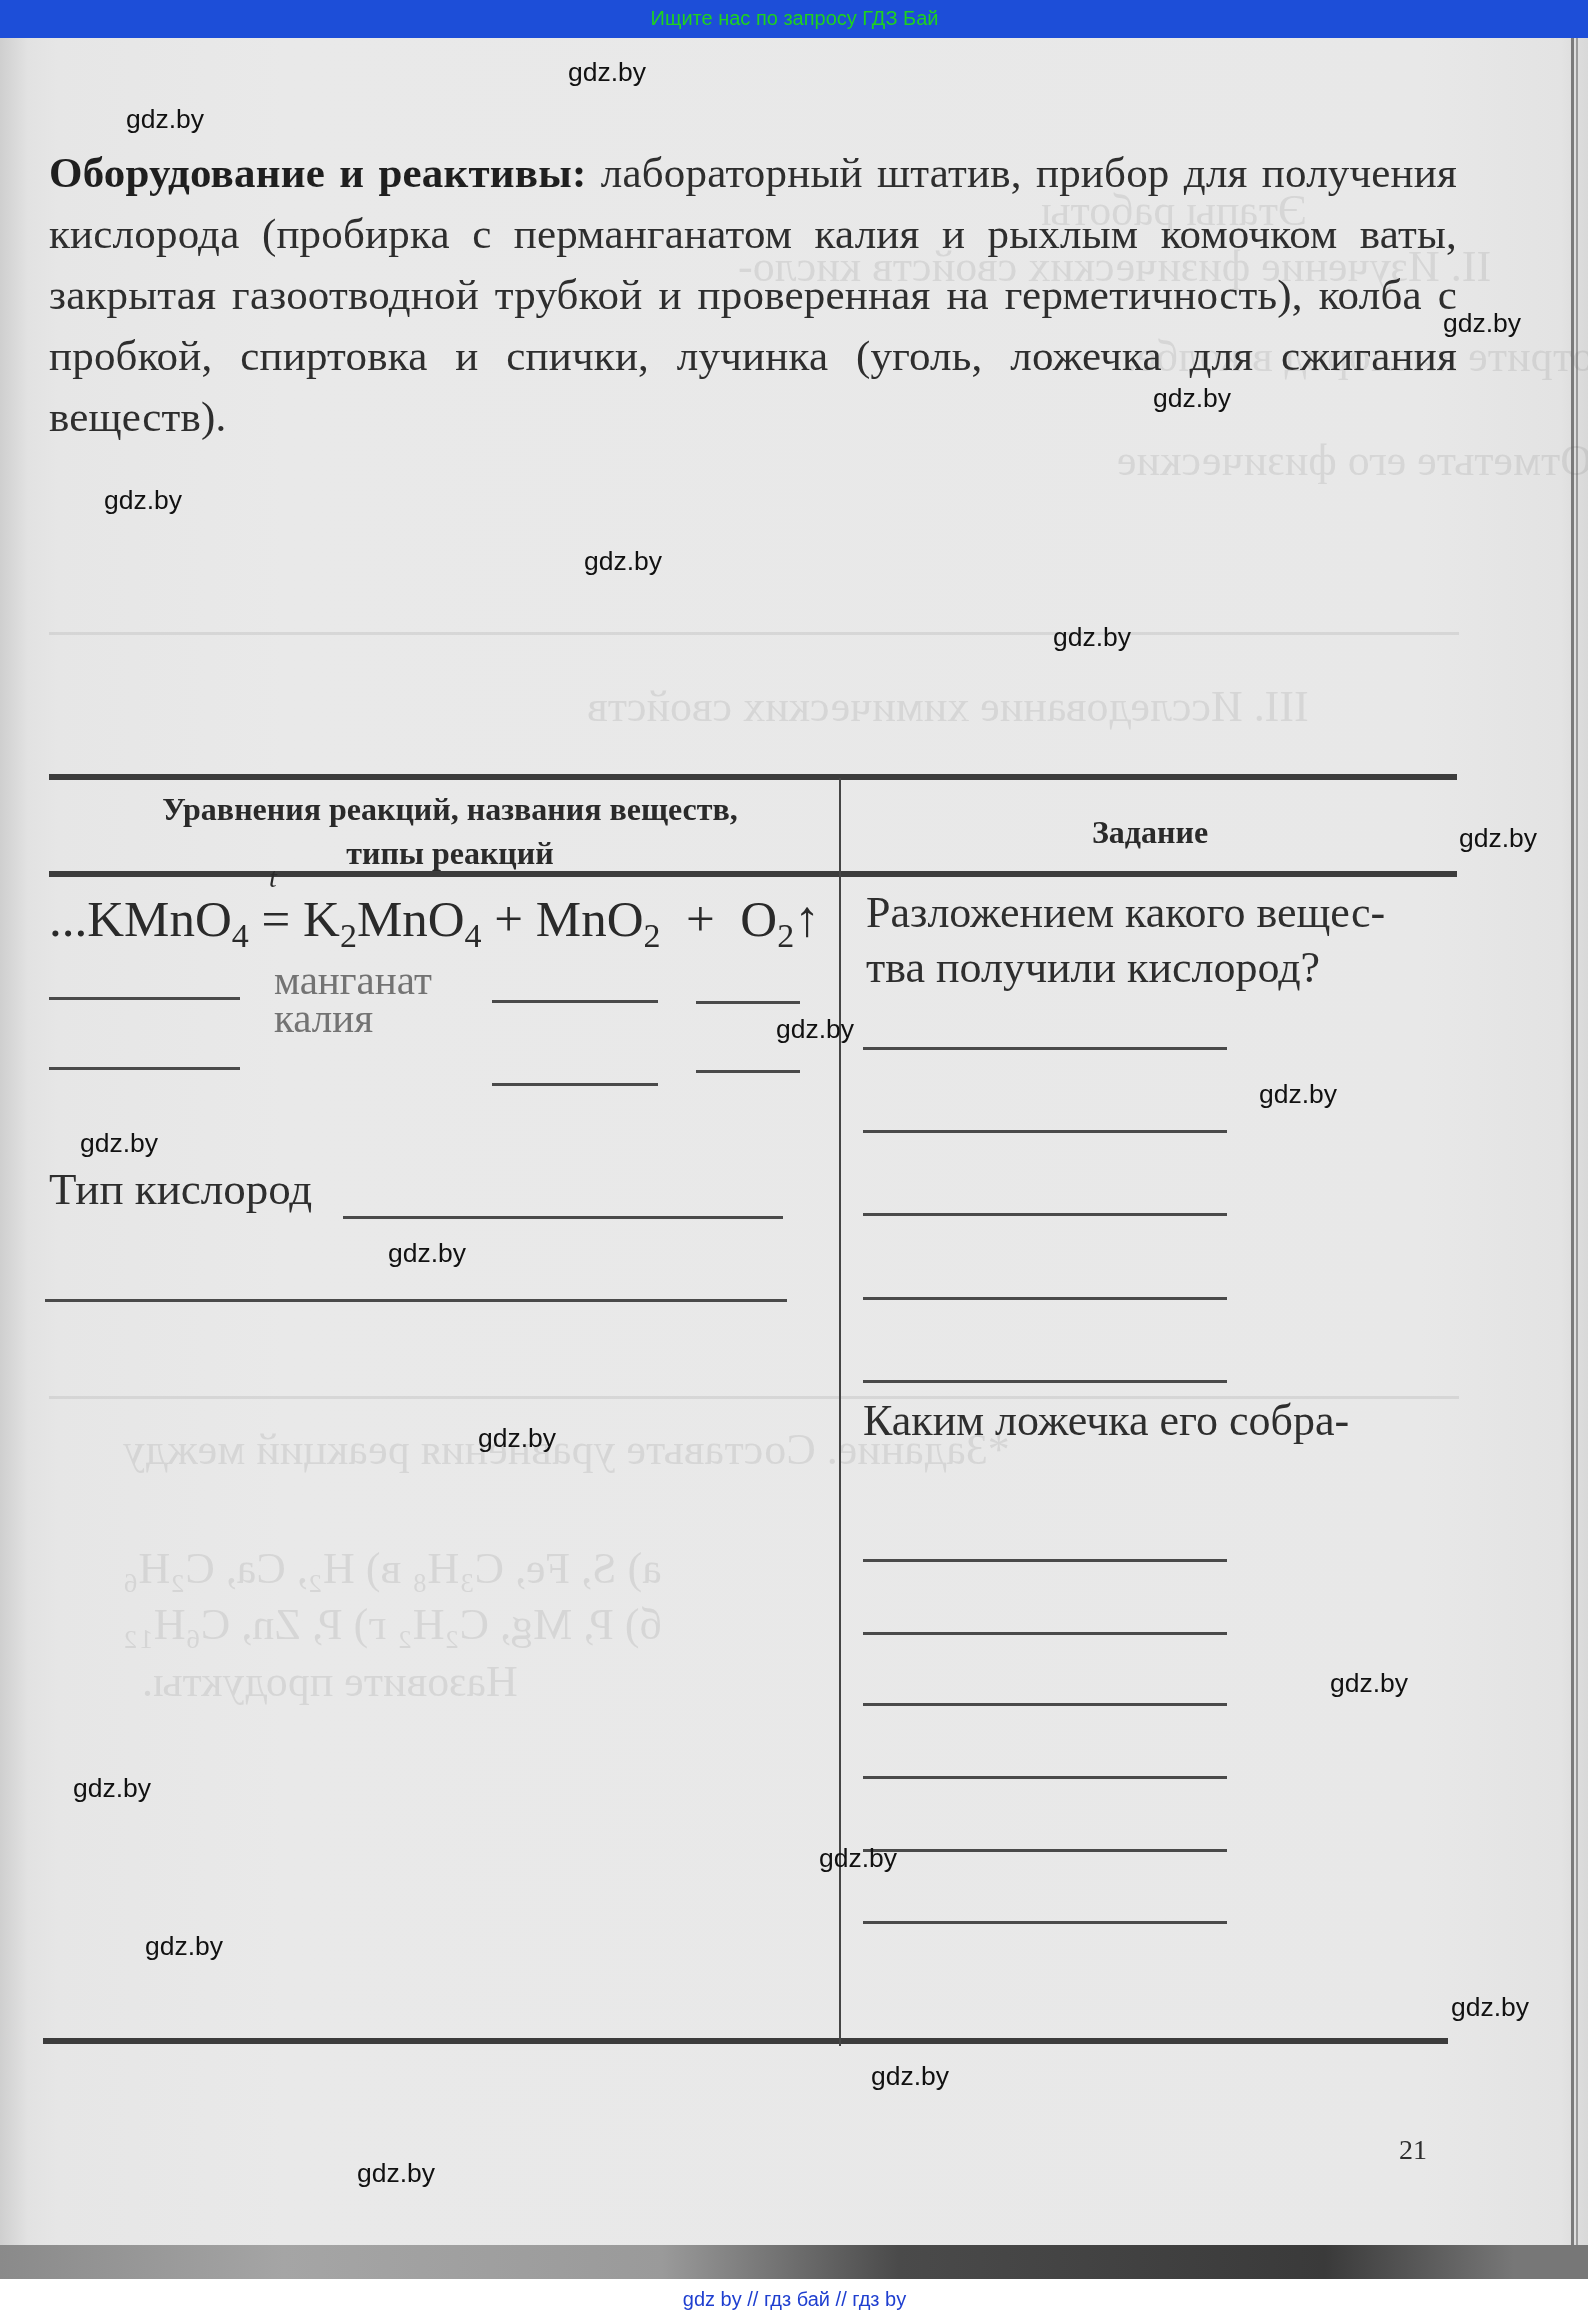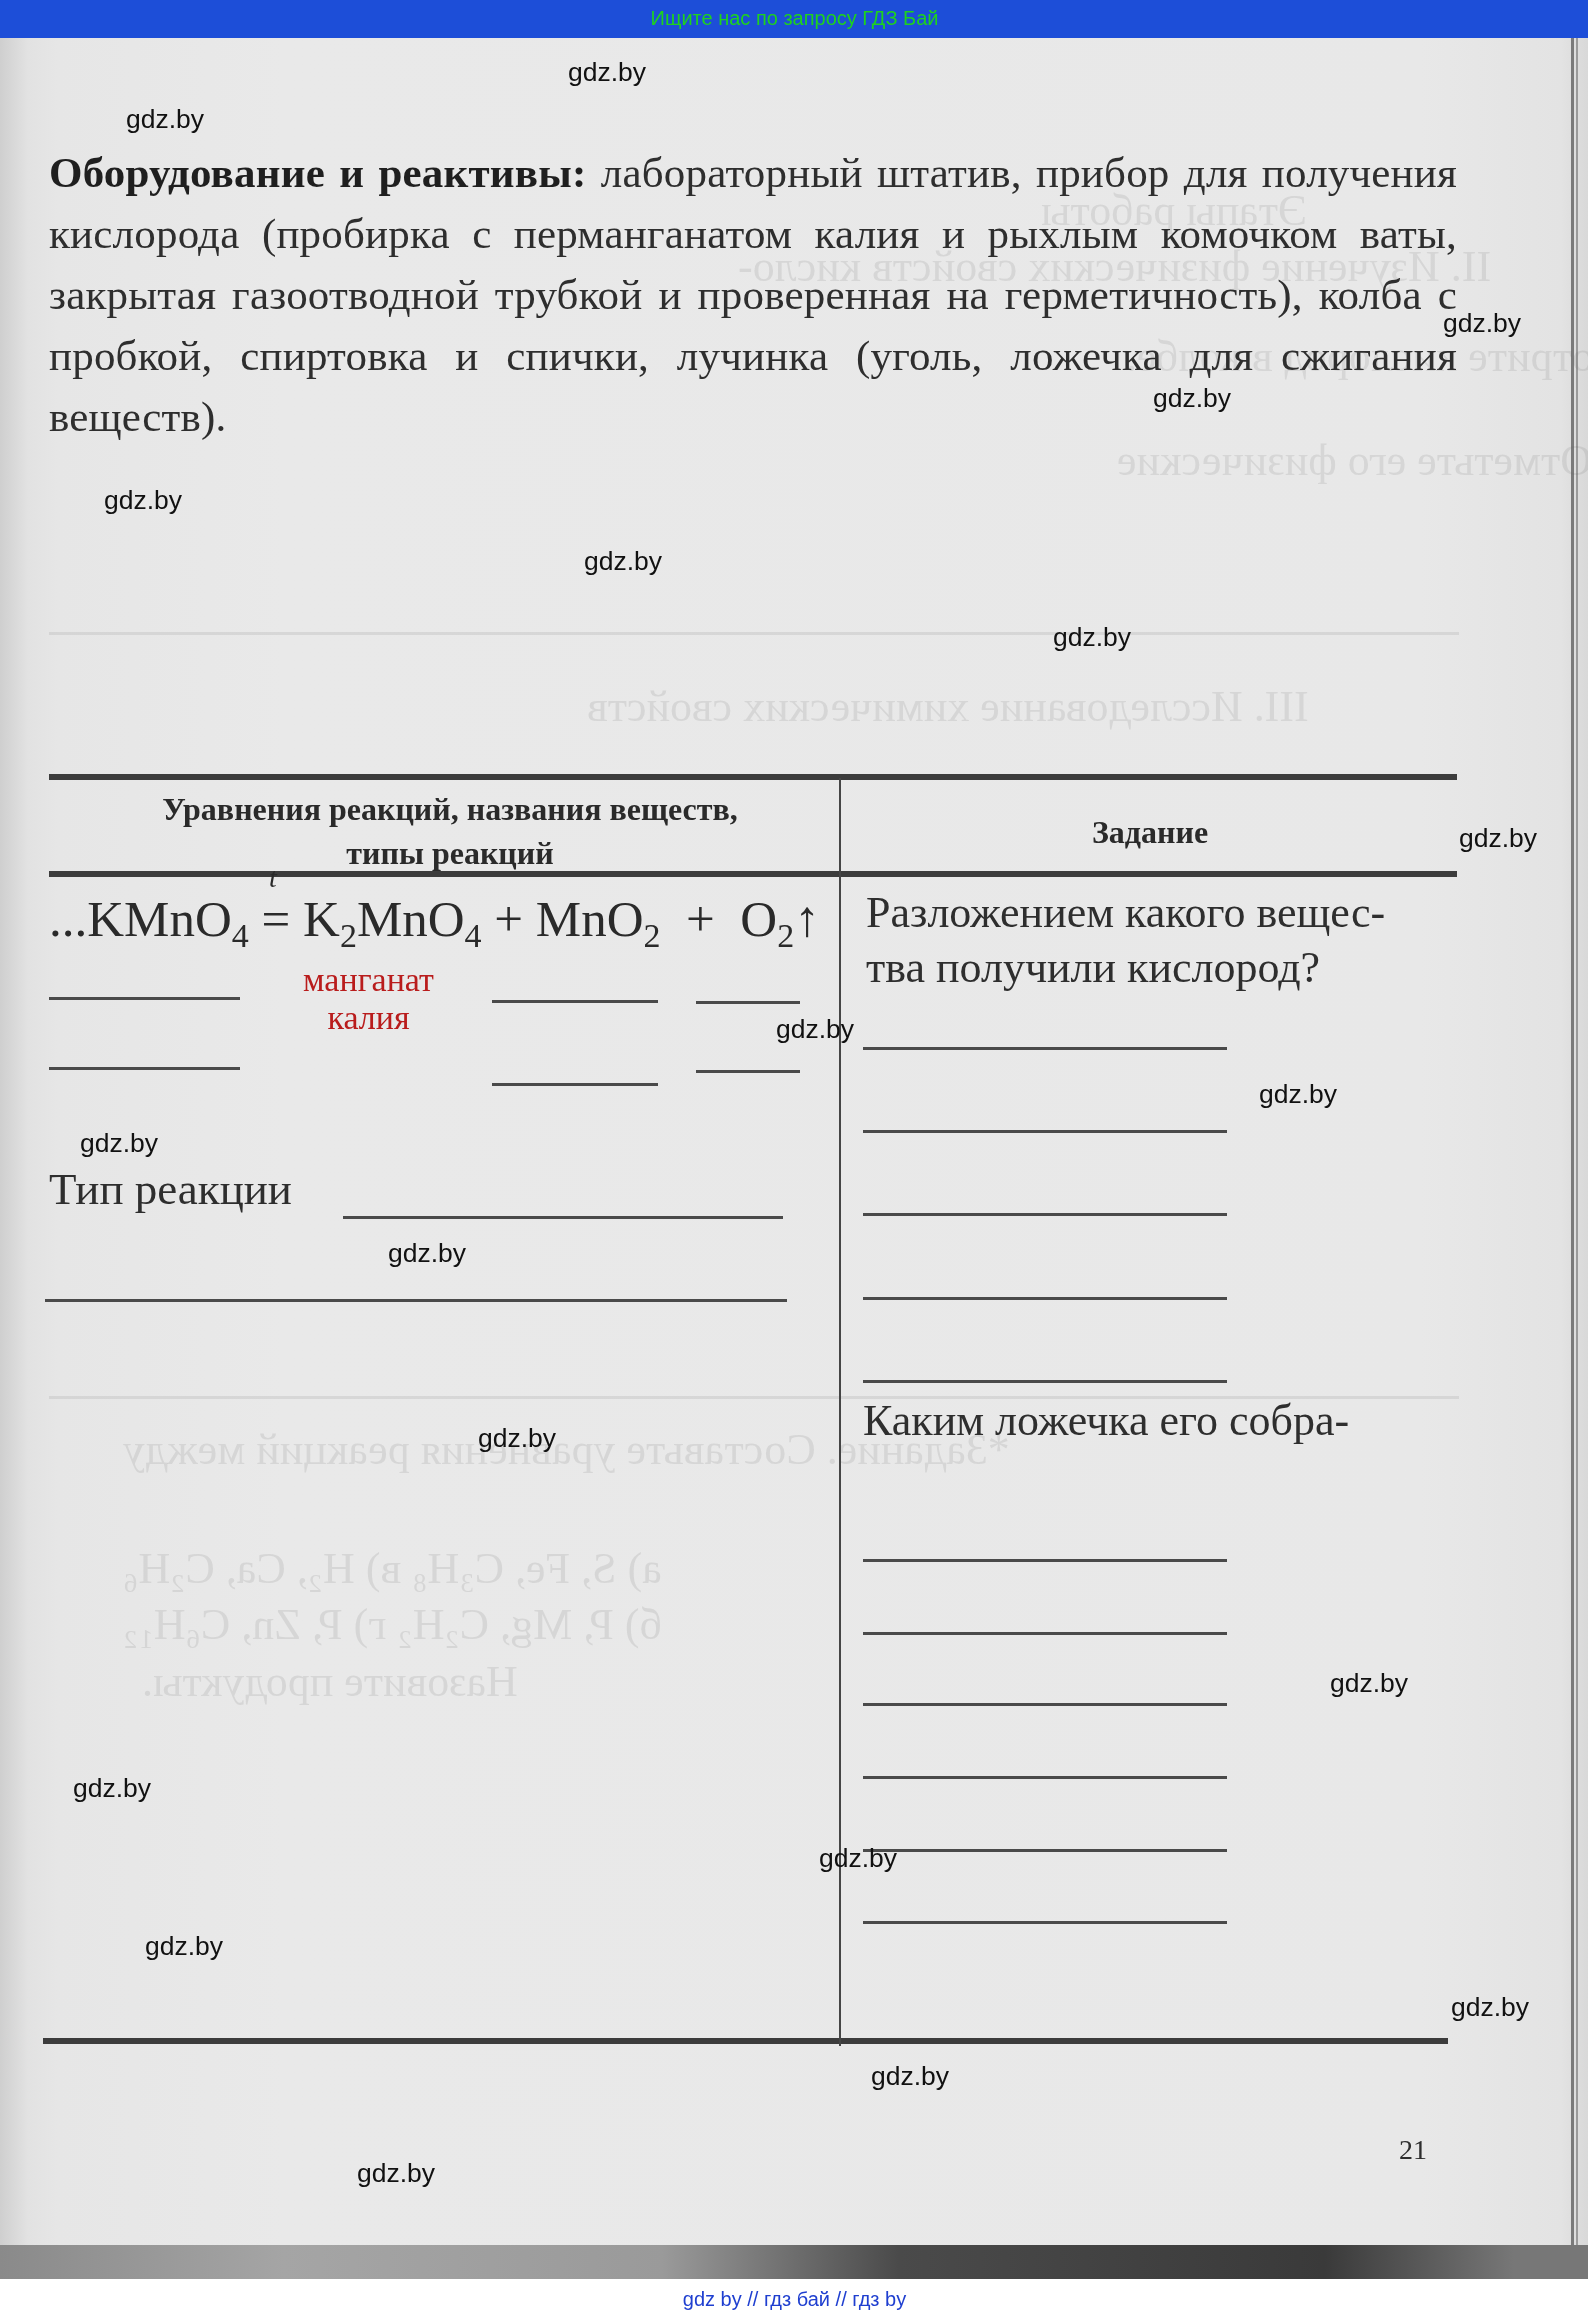--- a/index.html
+++ b/index.html
@@ -55,21 +55,21 @@
   }
   .eq {
     position: absolute; left: 49px; top: 890px; font-size: 51px; color: #2a2a2a;
     white-space: nowrap;
   }
   .eq sub { font-size: 34px; vertical-align: -11.4px; }
   .eq .over { position: relative; display: inline-block; }
   .eq .over .t {
     position: absolute; left: 7.6px; top: -28px; font-size: 28px; font-style: italic;
   }
-  .label-small { position: absolute; font-size: 34px; color: #b91c1c; text-align: center; line-height: 38px; }
+  .label-small { position: absolute; font-size: 41px; color: #737373; line-height: 38px; }
   .q {
     position: absolute; font-size: 44px; line-height: 55px; color: #2e2e2e;
   }
   .blank { position: absolute; height: 2.8px; background: #4a4a4a; }
   .wm {
     position: absolute; font-family: "Liberation Sans", sans-serif; font-size: 26.5px;
     color: #111; white-space: nowrap;
   }
   .pagenum {
     position: absolute; left: 1399px; top: 2134px; font-size: 28px; color: #2e2e2e;
@@ -129,21 +129,21 @@
   <div>калия</div>
 </div>
 
 <div class="blank" style="left:49px;top:997px;width:191px;"></div>
 <div class="blank" style="left:492px;top:1000px;width:166px;"></div>
 <div class="blank" style="left:696px;top:1001px;width:104px;"></div>
 <div class="blank" style="left:49px;top:1067px;width:191px;"></div>
 <div class="blank" style="left:492px;top:1083px;width:166px;"></div>
 <div class="blank" style="left:696px;top:1070px;width:104px;"></div>
 
-<div class="q" style="left:49px;top:1162px;font-size:45px;">Тип реакции</div>
+<div class="q" style="left:49px;top:1162px;font-size:45px;">Тип кислород</div>
 <div class="blank" style="left:343px;top:1216px;width:440px;"></div>
 <div class="blank" style="left:45px;top:1299px;width:742px;"></div>
 
 <div class="q" style="left:866px;top:885px;width:587px;">
   <div>Разложением какого вещес-</div>
   <div>тва получили кислород?</div>
 </div>
 <div class="blank" style="left:863px;top:1047px;width:364px;"></div>
 <div class="blank" style="left:863px;top:1130px;width:364px;"></div>
 <div class="blank" style="left:863px;top:1213px;width:364px;"></div>

